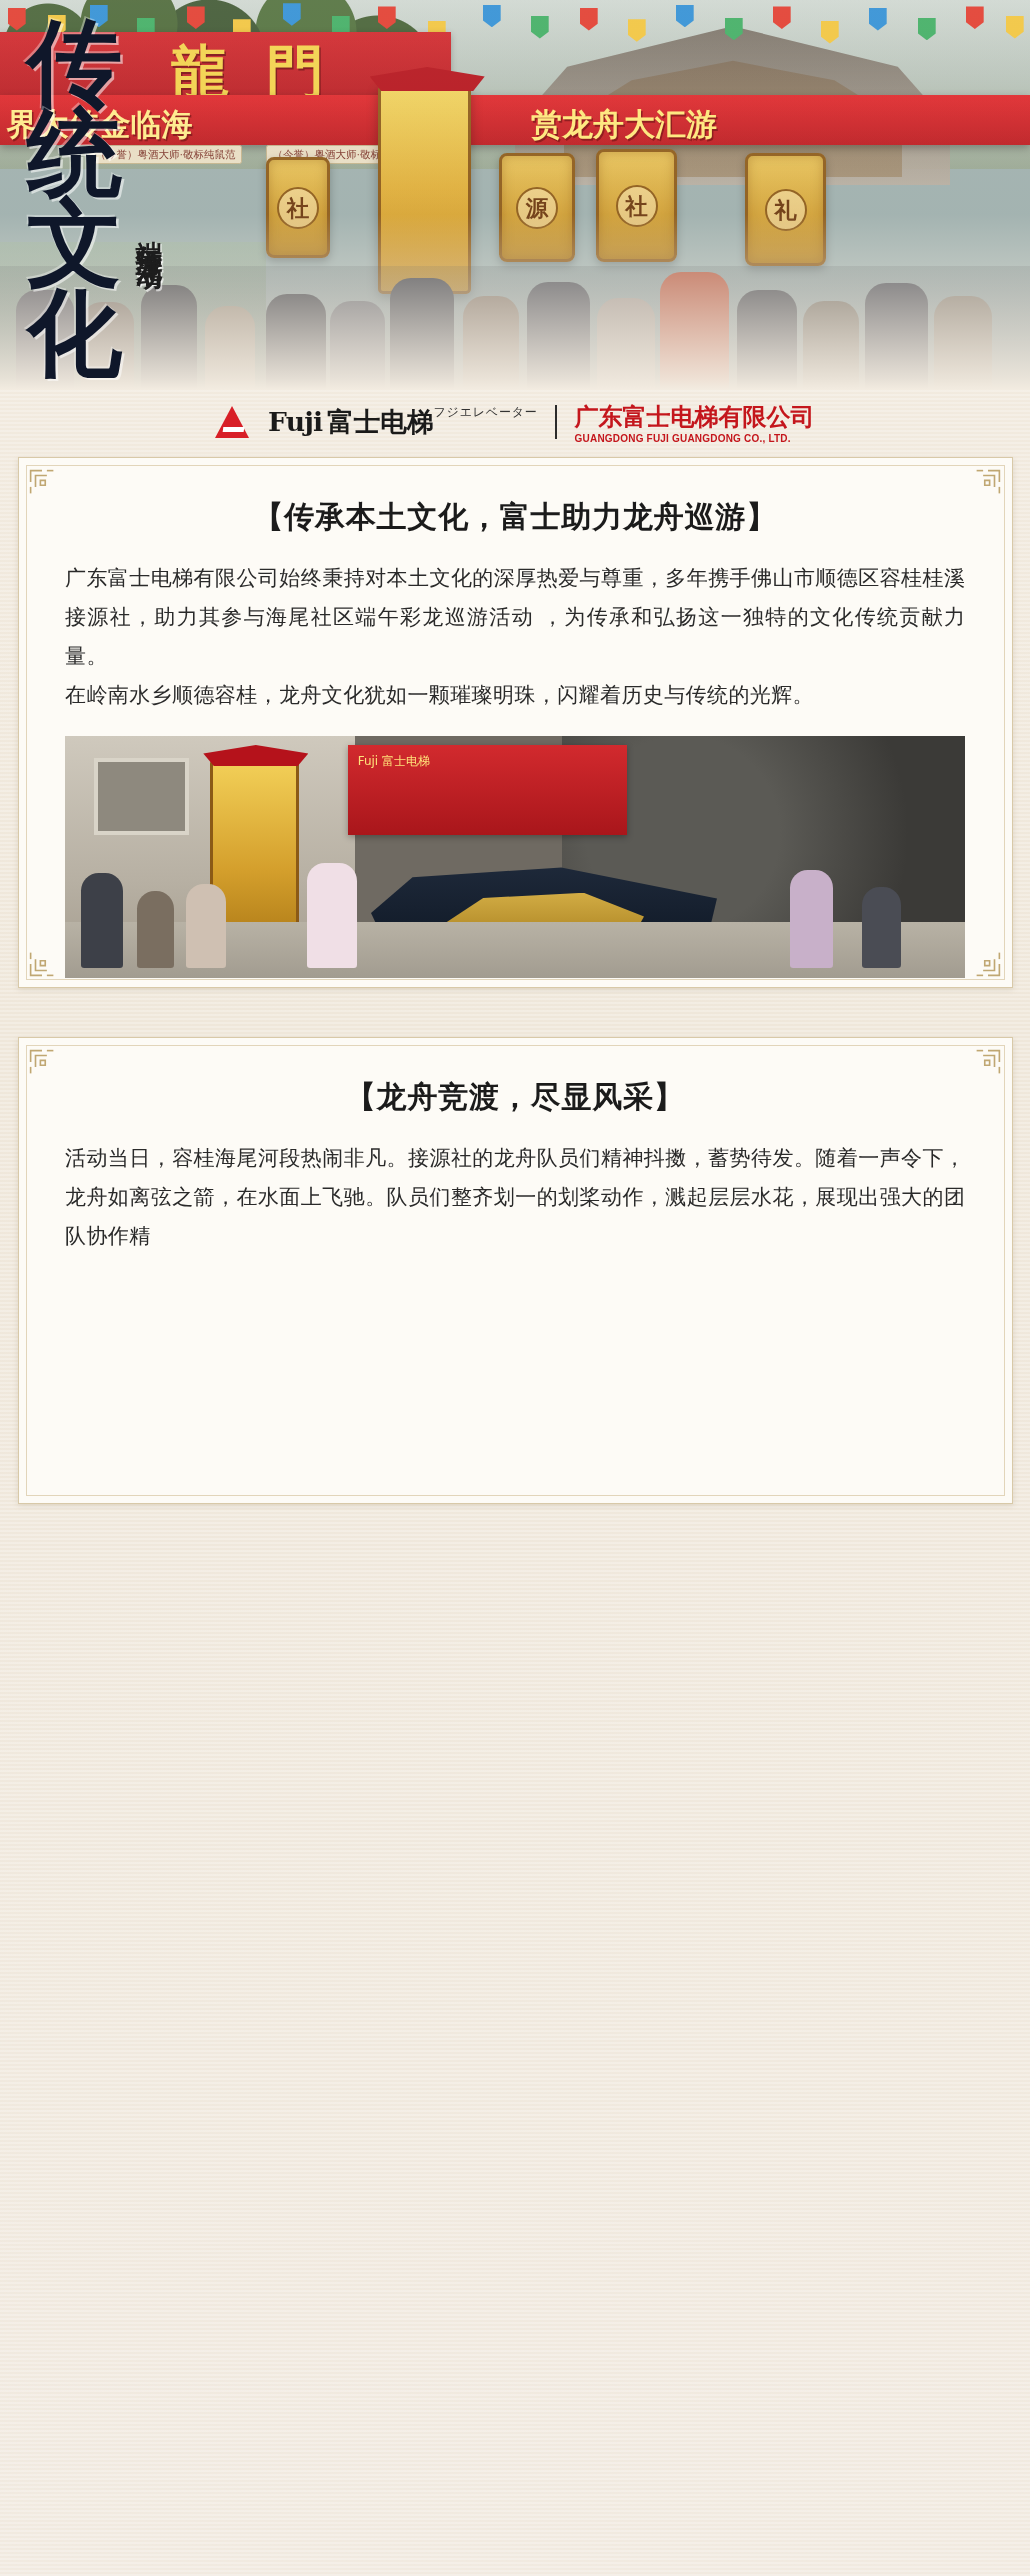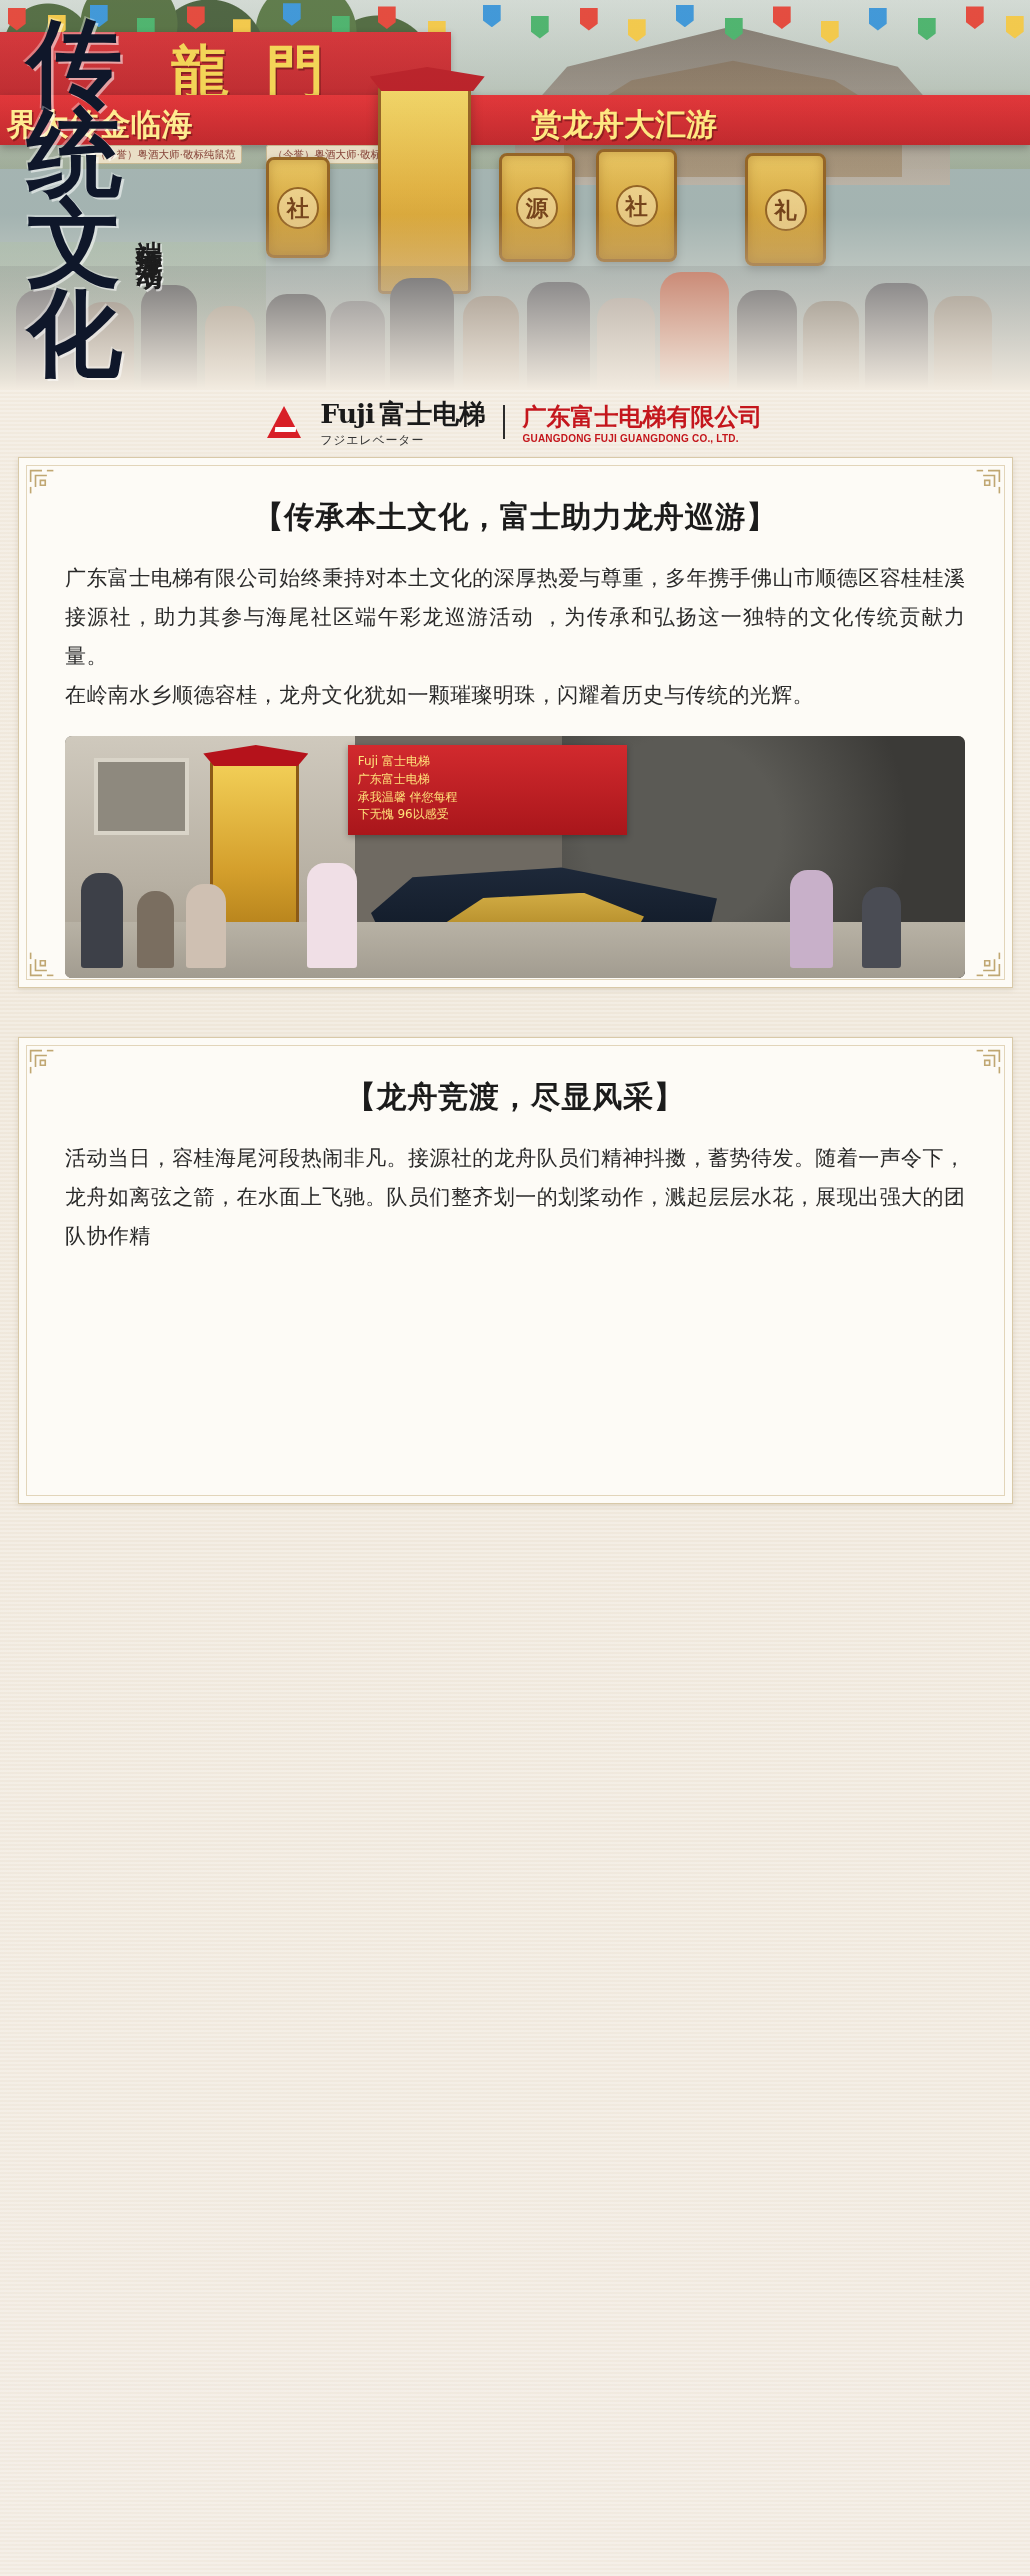--- a/index.html
+++ b/index.html
@@ -171,21 +171,21 @@
   .brand-latin {
     font-family:"DejaVu Serif", serif; font-weight:700; font-size:26.6px; color:#1a1a1a;
     letter-spacing:-0.8px;
   }
   .brand-cn {
     font-family:"DejaVu Serif", serif; font-weight:700; font-size:26.6px; color:#1a1a1a;
   }
   .brand-jp {
     font-family:Liberation Serif, serif; font-size:12px; color:#333; letter-spacing:0.8px;
   }
-  .brand-left-stack { display:flex; flex-direction:column; justify-content:flex-start; }
+  .brand-left-stack { display:flex; flex-direction:row; justify-content:flex-start; }
   .brand-left-row { display:flex; align-items:baseline; gap:4.8px; }
   .brand-divider { width:1.6px; height:34px; background:#2b2b2b; }
   .brand-right-cn {
     font-family:"DejaVu Serif", serif; font-weight:700; font-size:24px; color:#c4161c;
   }
   .brand-right-en {
     font-family:"Liberation Sans", sans-serif; font-weight:700; font-size:10px;
     color:#c4161c; letter-spacing:0.2px;
   }
 
@@ -225,21 +225,21 @@
     color:#2a2a2a;
     text-align:justify;
     padding: 0 19.3px;
     letter-spacing:0.4px;
   }
 
   
   .photo2 {
     position:relative; margin:21px 19.3px 3.2px 19.3px; height:242px; overflow:hidden;
     background:#6f6a62;
-    border-radius:7px;
+    border-radius:0;
   }
   .p2-wall {
     position:absolute; left:0; top:0; width:290px; height:242px;
     background: linear-gradient(180deg,#cfc9bd 0%, #b7b0a3 60%, #a29a8c 100%);
   }
   .p2-window {
     position:absolute; left:29px; top:22.5px; width:95px; height:77px;
     background:#8e897e; border:4px solid #d9d4c8;
   }
   .p2-banner {
@@ -438,23 +438,20 @@
     <div class="card-title">【传承本土文化，富士助力龙舟巡游】</div>
     <div class="card-p">广东富士电梯有限公司始终秉持对本土文化的深厚热爱与尊重，多年携手佛山市顺德区容桂桂溪接源社，助力其参与海尾社区端午彩龙巡游活动 ，为传承和弘扬这一独特的文化传统贡献力量。</div>
     <div class="card-p">在岭南水乡顺德容桂，龙舟文化犹如一颗璀璨明珠，闪耀着历史与传统的光辉。</div>
 
     <div class="photo2">
       <div class="p2-wall"></div>
       <div class="p2-window"></div>
       <div class="p2-dark"></div>
       <div class="p2-banner">
         <div>Fuji 富士电梯</div>
-        <div style="white-space:pre-line;">广东富士电梯
-承我温馨 伴您每程
-下无愧 96以感受</div>
       </div>
       <div class="p2-drumtower"></div>
       <div class="p2-boat"></div>
       <div class="p2-boat-gold"></div>
       <div class="p2-floor"></div>
       <div class="p2-person" style="left:16px;  width:42px; height:95px; background:#3d4048;"></div>
       <div class="p2-person" style="left:72px;  width:37px; height:77px;  background:#7a6e60;"></div>
       <div class="p2-person" style="left:121px; width:40px; height:84px; background:#cfc0b2;"></div>
       <div class="p2-person" style="left:242px; width:50px; height:105px; background:#f0dfe6;"></div>
       <div class="p2-person" style="left:725px; width:43px; height:98px; background:#c8b0c9;"></div>

